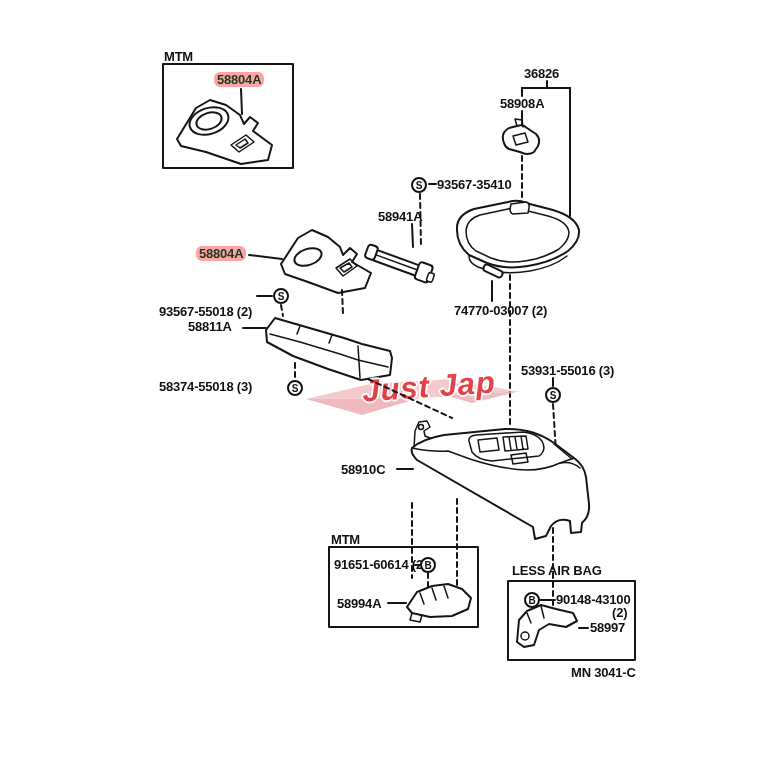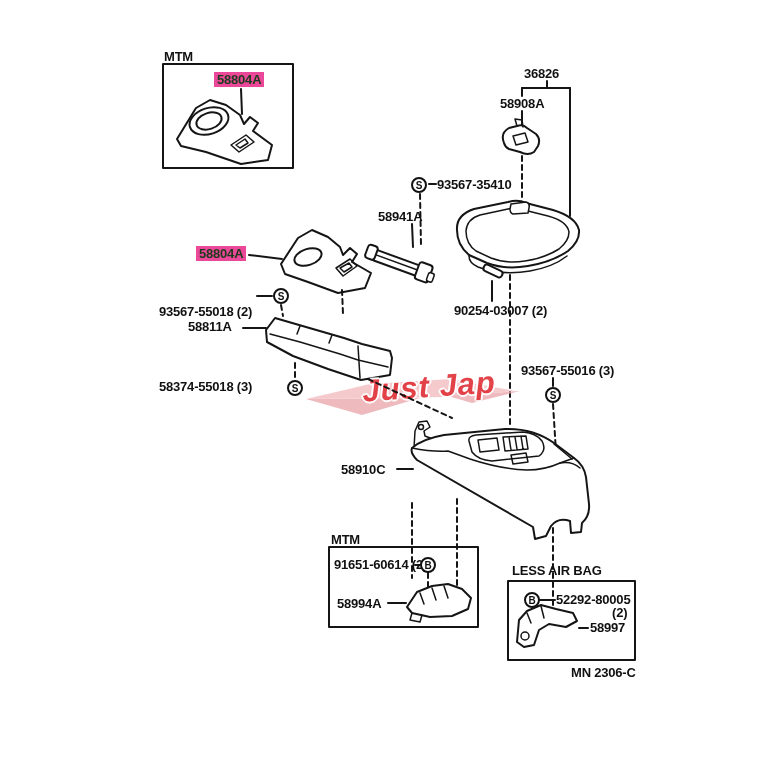--- a/index.html
+++ b/index.html
@@ -6,21 +6,21 @@
   #canvas{position:relative;width:768px;height:768px;background:#fff;
           font-family:"Liberation Sans",sans-serif;}
   svg{position:absolute;left:0;top:0;}
   .lineart path,.lineart rect,.lineart ellipse,.lineart line,.lineart circle,.lineart polyline{
       stroke:#151515;fill:none;stroke-width:2;stroke-linejoin:round;stroke-linecap:round;}
   .lineart .fillw{fill:#ffffff;}
   .lineart .thin{stroke-width:1.5;}
   .lineart .dash{stroke-dasharray:5 4;}
   .lbl{position:absolute;font-weight:700;font-size:13px;line-height:15px;color:#111;
        white-space:nowrap;letter-spacing:-0.2px;}
-  .hl{background:#ec4899;color:#1c3a1c;padding:0 3px;}
+  .hl{background:#fca5a5;color:#1c3a1c;padding:0 3px;border-radius:6px;}
   .fastener{position:absolute;width:16px;height:16px;border:2px solid #111;border-radius:50%;
        background:#fff;box-sizing:border-box;display:flex;align-items:center;justify-content:center;
        font-weight:700;font-size:10px;color:#111;z-index:6;}
   .wm{position:absolute;z-index:4;}
   .wm-text{position:absolute;left:334px;top:369px;width:190px;text-align:center;
        font-style:italic;font-weight:700;font-size:31px;letter-spacing:1px;color:#e23a41;
        transform:rotate(-4deg);opacity:0.95;z-index:5;
        text-shadow:-2px 0 #fff,2px 0 #fff,0 -2px #fff,0 2px #fff,
                    -1px -1px #fff,1px 1px #fff,-1px 1px #fff,1px -1px #fff;}
   .labels{z-index:7;}
@@ -157,32 +157,32 @@
   <div class="labels">
     <div class="lbl" style="left:164px;top:49px">MTM</div>
     <div class="lbl hl" style="left:214px;top:72px">58804A</div>
     <div class="lbl" style="left:524px;top:66px">36826</div>
     <div class="lbl" style="left:500px;top:96px">58908A</div>
     <div class="lbl" style="left:437px;top:177px">93567-35410</div>
     <div class="lbl" style="left:378px;top:209px">58941A</div>
     <div class="lbl hl" style="left:196px;top:246px">58804A</div>
     <div class="lbl" style="left:159px;top:304px">93567-55018 (2)</div>
     <div class="lbl" style="left:188px;top:319px">58811A</div>
-    <div class="lbl" style="left:454px;top:303px">90254-03007 (2)</div>
-    <div class="lbl" style="left:521px;top:363px">93567-55016 (3)</div>
+    <div class="lbl" style="left:454px;top:303px">74770-03007 (2)</div>
+    <div class="lbl" style="left:521px;top:363px">53931-55016 (3)</div>
     <div class="lbl" style="left:159px;top:379px">58374-55018 (3)</div>
     <div class="lbl" style="left:341px;top:462px">58910C</div>
     <div class="lbl" style="left:331px;top:532px">MTM</div>
     <div class="lbl" style="left:334px;top:557px">91651-60614 (2)</div>
     <div class="lbl" style="left:337px;top:596px">58994A</div>
     <div class="lbl" style="left:512px;top:563px">LESS AIR BAG</div>
-    <div class="lbl" style="left:556px;top:592px">52292-80005</div>
+    <div class="lbl" style="left:556px;top:592px">90148-43100</div>
     <div class="lbl" style="left:612px;top:605px">(2)</div>
     <div class="lbl" style="left:590px;top:620px">58997</div>
-    <div class="lbl" style="left:571px;top:665px">MN 2306-C</div>
+    <div class="lbl" style="left:571px;top:665px">MN 3041-C</div>
   </div>
 
   <span class="fastener" style="left:411px;top:177px">S</span>
   <span class="fastener" style="left:273px;top:288px">S</span>
   <span class="fastener" style="left:287px;top:380px">S</span>
   <span class="fastener" style="left:545px;top:387px">S</span>
   <span class="fastener" style="left:420px;top:557px">B</span>
   <span class="fastener" style="left:524px;top:592px">B</span>
 
 </div>

